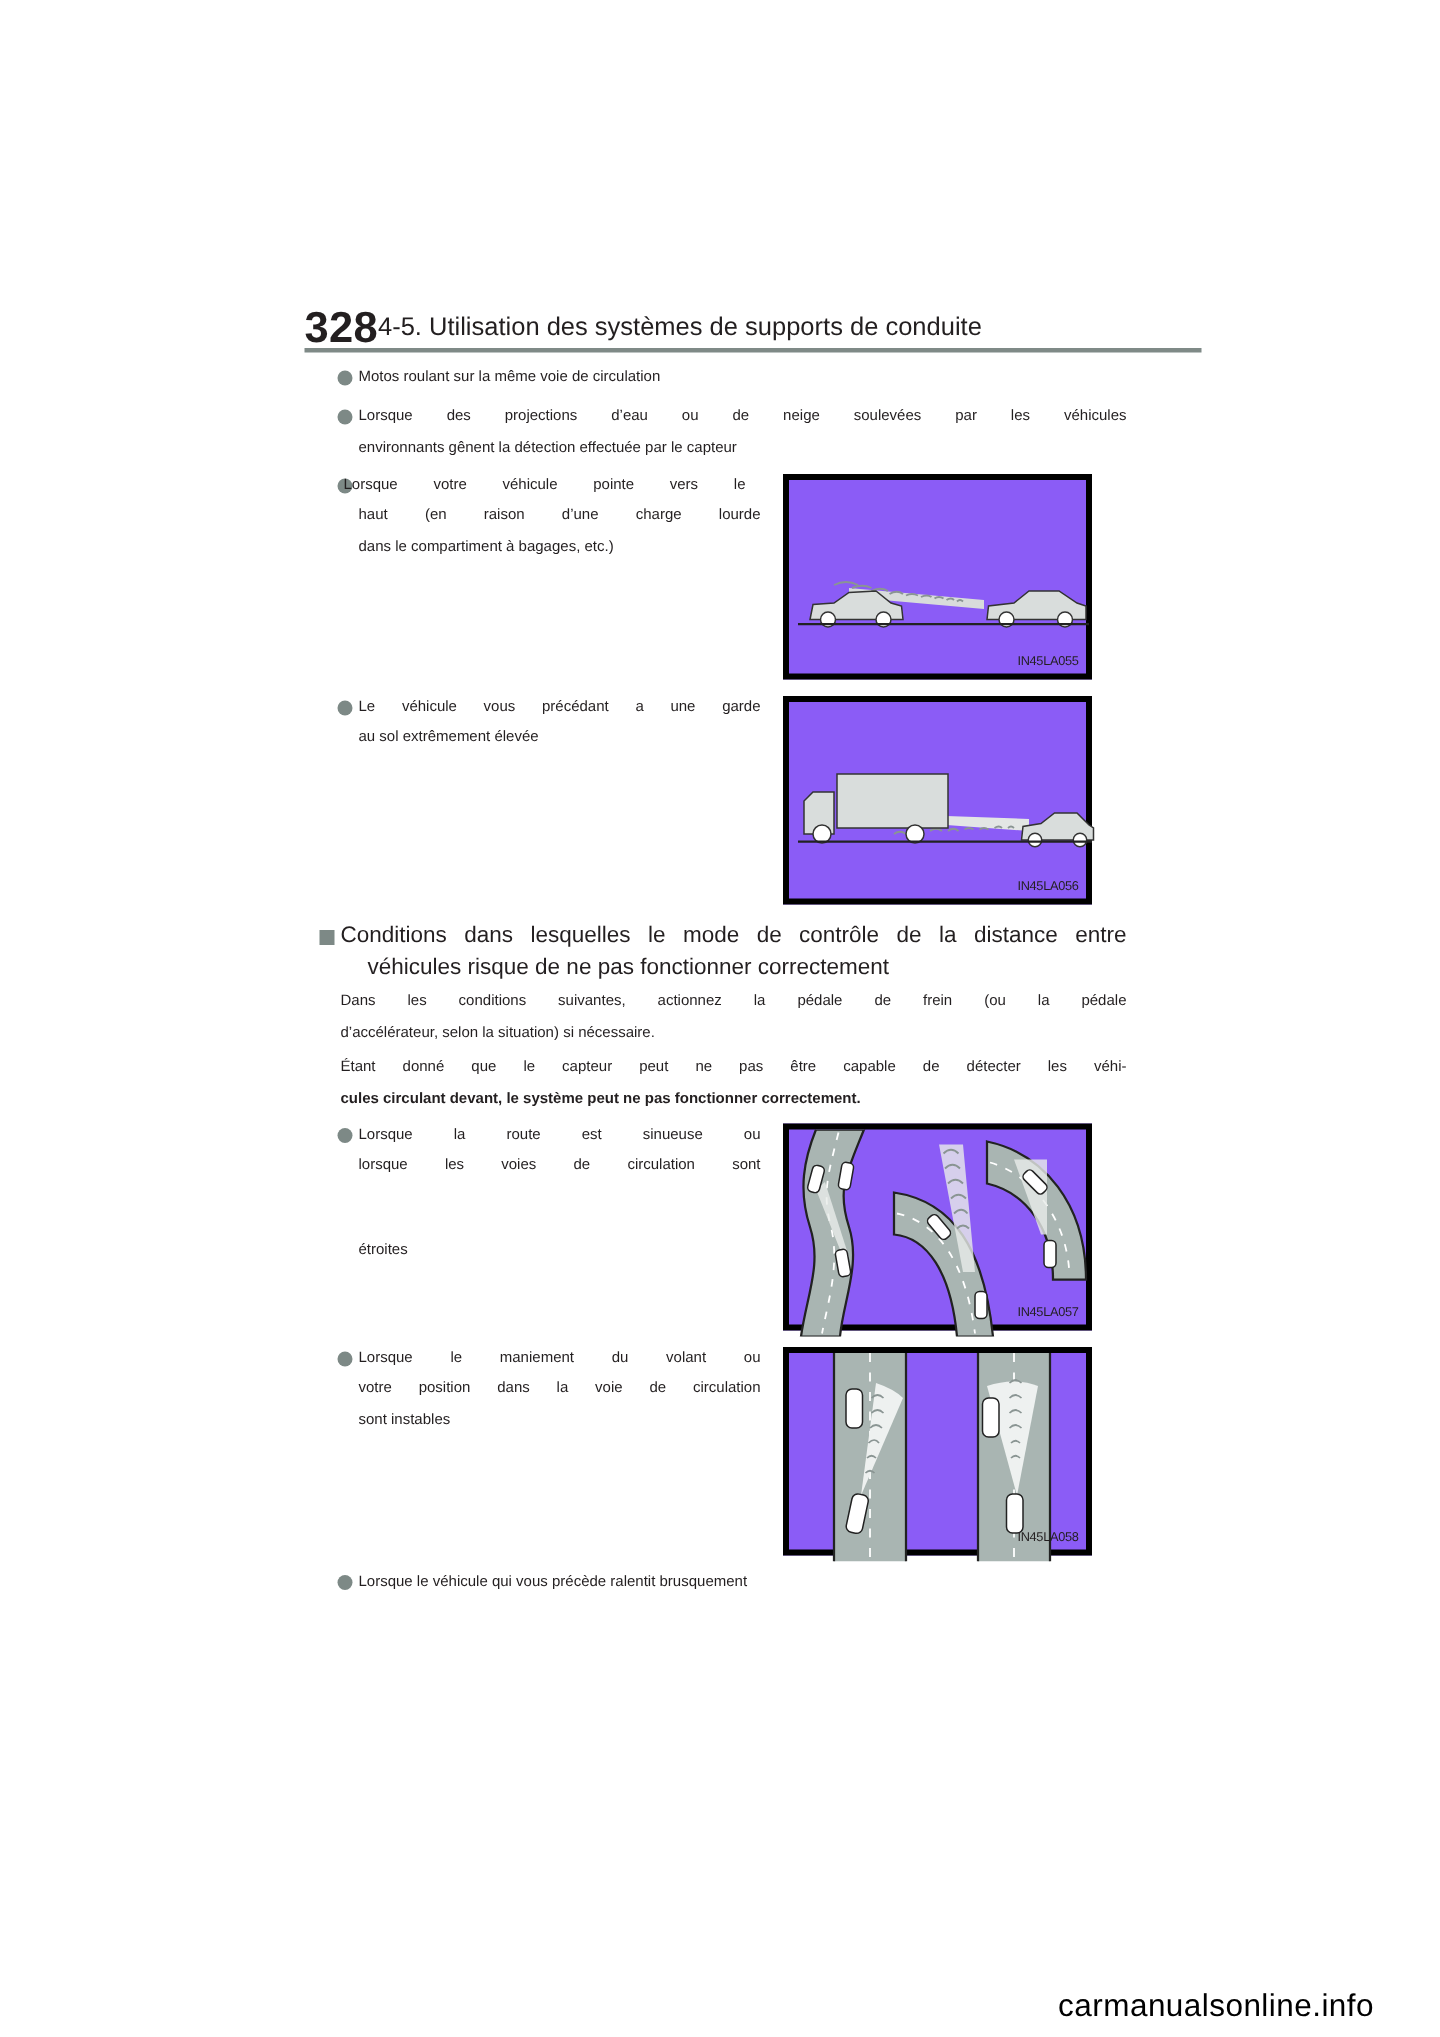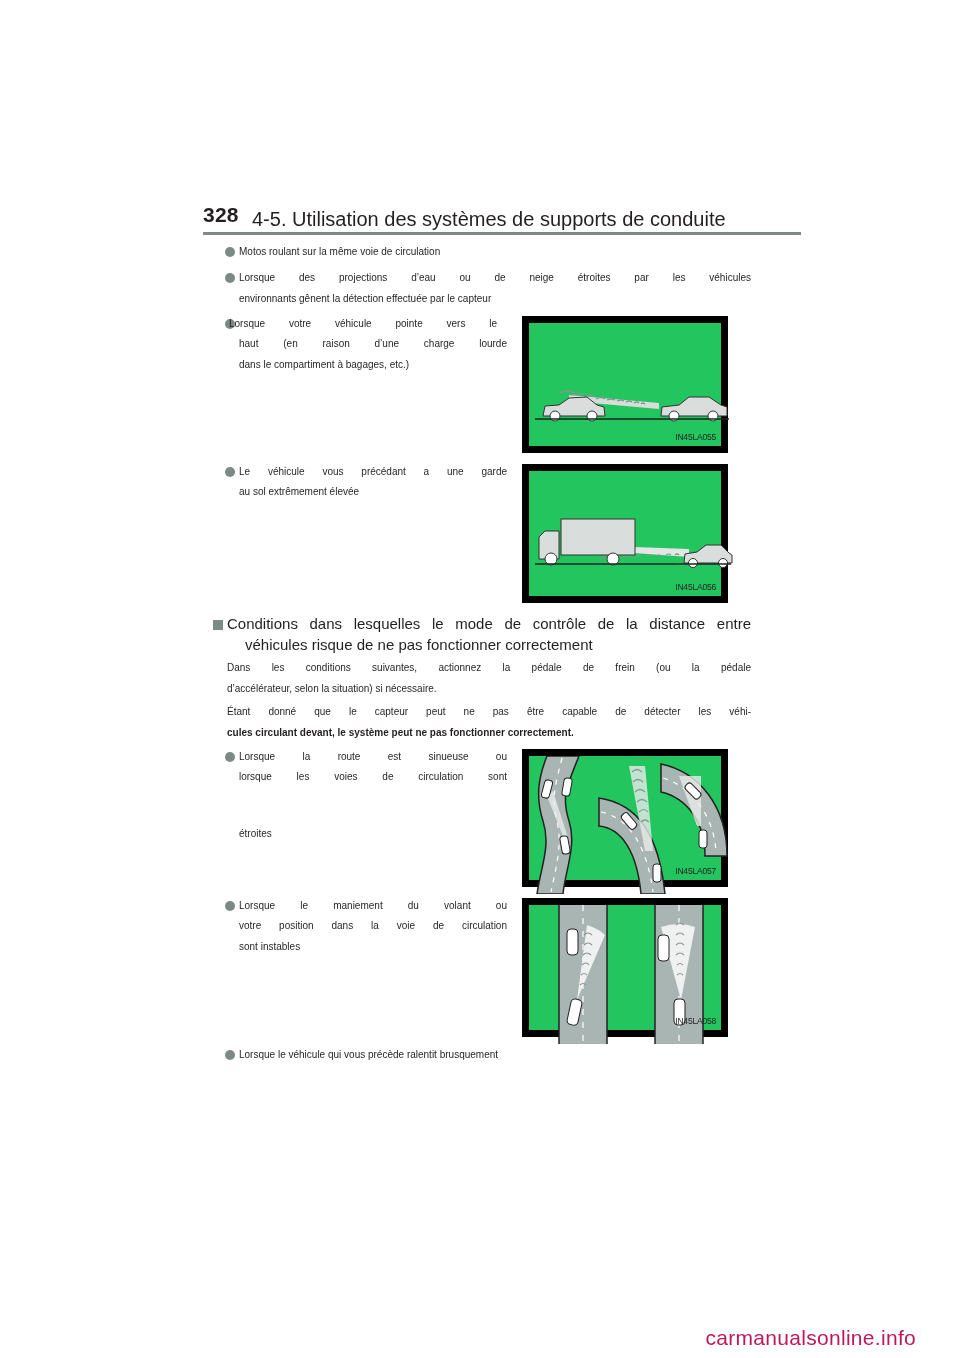--- a/index.html
+++ b/index.html
@@ -1,47 +1,47 @@
 <!DOCTYPE html>
 <html><head>
   <meta charset="utf-8">
   <style>
     html, body { margin: 0; padding: 0; }
     body {
       width: 960px; height: 1358px; background: #ffffff; position: relative; overflow: hidden;
       font-family: "Liberation Sans", sans-serif; color: #231f20;
     }
     .abs { position: absolute; }
-    .page-number { left: 203px; top: 203px; font-size: 21px; font-weight: bold; letter-spacing: 0.2px; }
-    .header-title { left: 252px; top: 208px; font-size: 20px; }
+    .page-number { left: 203px; top: 203px; font-size: 29px; font-weight: bold; letter-spacing: 0.2px; }
+    .header-title { left: 252px; top: 208px; font-size: 17px; }
     .header-rule { left: 203px; top: 232px; width: 598px; height: 3px; background: #7f8a87; }
     .bullet { position: absolute; width: 10px; height: 10px; border-radius: 50%; background: #7d8986; }
     .sq { position: absolute; width: 10px; height: 10px; background: #7d8986; }
     .para { position: absolute; font-size: 10px; line-height: 20.5px; text-align: justify; }
     .just { text-align: justify; text-align-last: justify; }
     .heading { font-weight: normal; font-size: 15px; line-height: 20.5px; }
     .figure {
-      position: absolute; border: 7px solid #000000; background: #22c55e; box-sizing: border-box;
+      position: absolute; border: 4px solid #000000; background: #8b5cf6; box-sizing: border-box;
     }
     .figure svg { position: absolute; left: 0; top: 0; }
     .fig-code { position: absolute; right: 5px; bottom: 4px; font-size: 8.5px; color: #231f20; letter-spacing: -0.2px; }
-    .watermark { right: 44px; bottom: 8px; font-size: 21px; color: #be185d; letter-spacing: 0.3px; }
+    .watermark { right: 44px; bottom: 8px; font-size: 21px; color: #000000; letter-spacing: 0.3px; }
   </style>
 </head>
 <body>
 
 <div class="abs page-number">328</div>
 <div class="abs header-title">4-5. Utilisation des systèmes de supports de conduite</div>
 <div class="abs header-rule"></div>
 
 <span class="bullet" style="left:225px;top:247px;"></span>
 <div class="para" style="left:239px;top:242px;width:512px;">Motos roulant sur la même voie de circulation</div>
 
 <span class="bullet" style="left:225px;top:273px;"></span>
-<div class="para just" style="left:239px;top:268px;width:512px;">Lorsque des projections d’eau ou de neige étroites par les véhicules</div>
+<div class="para just" style="left:239px;top:268px;width:512px;">Lorsque des projections d’eau ou de neige soulevées par les véhicules</div>
 <div class="para" style="left:239px;top:289px;width:512px;">environnants gênent la détection effectuée par le capteur</div>
 
 <span class="bullet" style="left:225px;top:319px;"></span>
 <div class="para just" style="left:229px;top:314px;width:268px;">Lorsque votre véhicule pointe vers le</div>
 <div class="para just" style="left:239px;top:334px;width:268px;">haut (en raison d’une charge lourde</div>
 <div class="para" style="left:239px;top:355px;width:268px;">dans le compartiment à bagages, etc.)</div>
 
 <div class="figure" style="left:522px;top:316px;width:206px;height:137px;">
   <svg width="206" height="137" viewBox="0 0 206 137">
     <polygon points="40,72 130,80 130,86 40,78" fill="#d8dcdb"></polygon>

